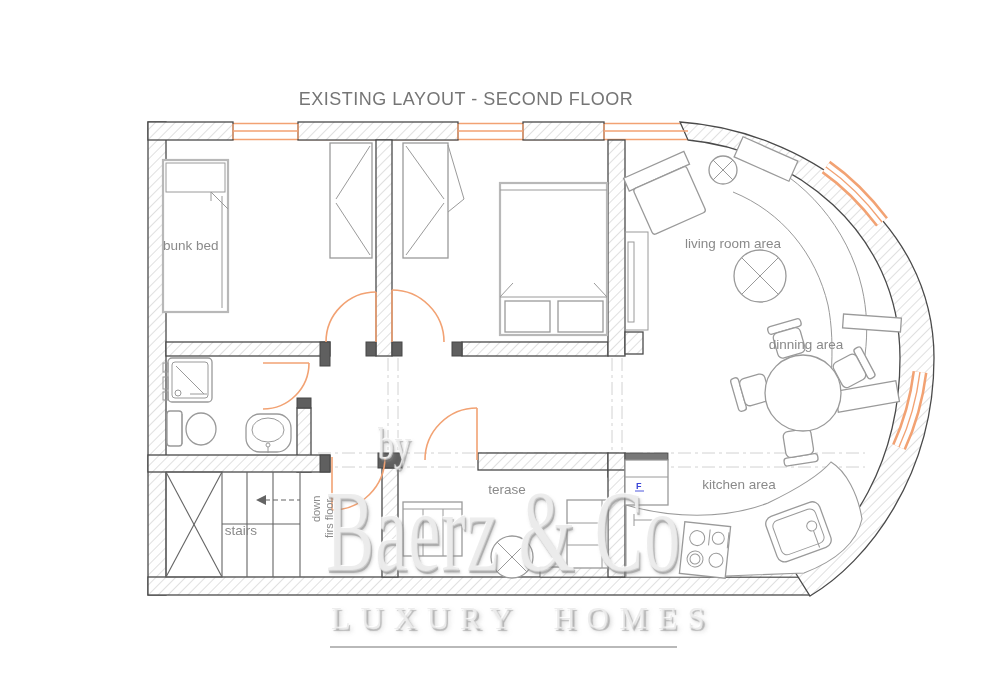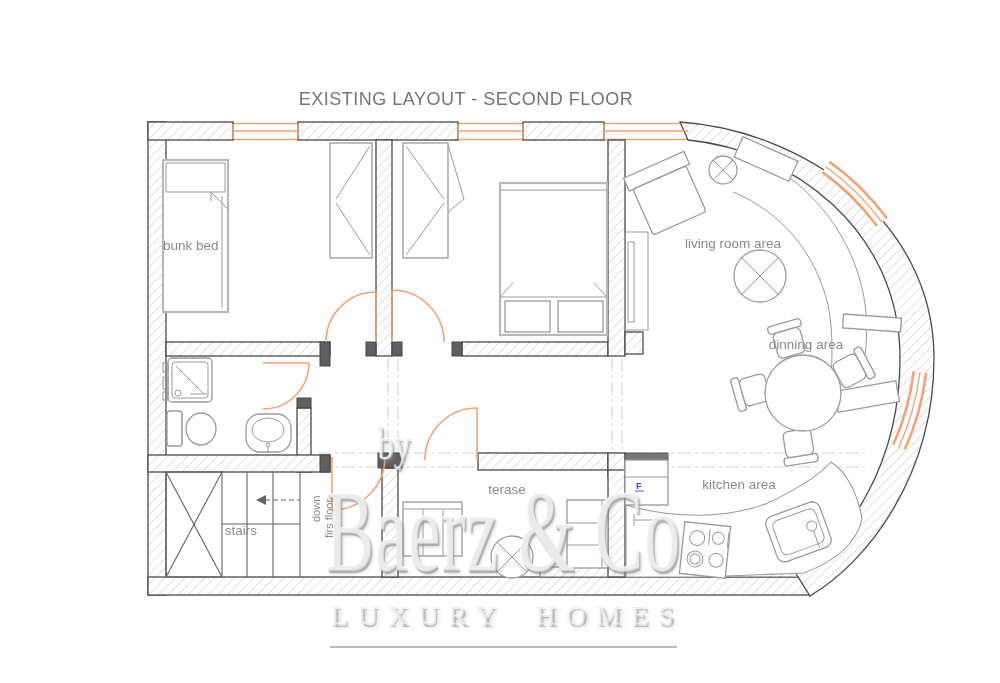--- a/index.html
+++ b/index.html
@@ -26,21 +26,21 @@
 
   
   .wm{position:absolute;pointer-events:none;font-family:"Liberation Serif",serif;
       color:rgba(222,222,222,0.55);
       text-shadow:-1px -1px 1px rgba(255,255,255,0.95),
                    1.5px 1.5px 1px rgba(125,125,125,0.5),
                    3px 3px 4px rgba(140,140,140,0.35);
       white-space:nowrap;transform-origin:left top;}
   .wm-by   {left:378px;top:418px;font-size:46px;transform:scaleX(.72);}
   .wm-brand{left:326px;top:466px;font-size:116px;transform:scaleX(.63);letter-spacing:1px;}
-  .wm-tag  {left:331px;top:600px;font-size:28px;letter-spacing:10px;word-spacing:14px;}
+  .wm-tag  {left:331px;top:600px;font-size:32px;letter-spacing:10px;word-spacing:14px;}
   .wm-rule {left:330px;top:646px;width:347px;height:2px;background:#b9b9b9;
             box-shadow:1px 1px 0 rgba(255,255,255,.85);position:absolute;pointer-events:none;}
 </style>
 </head>
 <body>
 
 <div class="stage">
 
 <svg width="1000" height="683" viewBox="0 0 1000 683">
   <defs>

